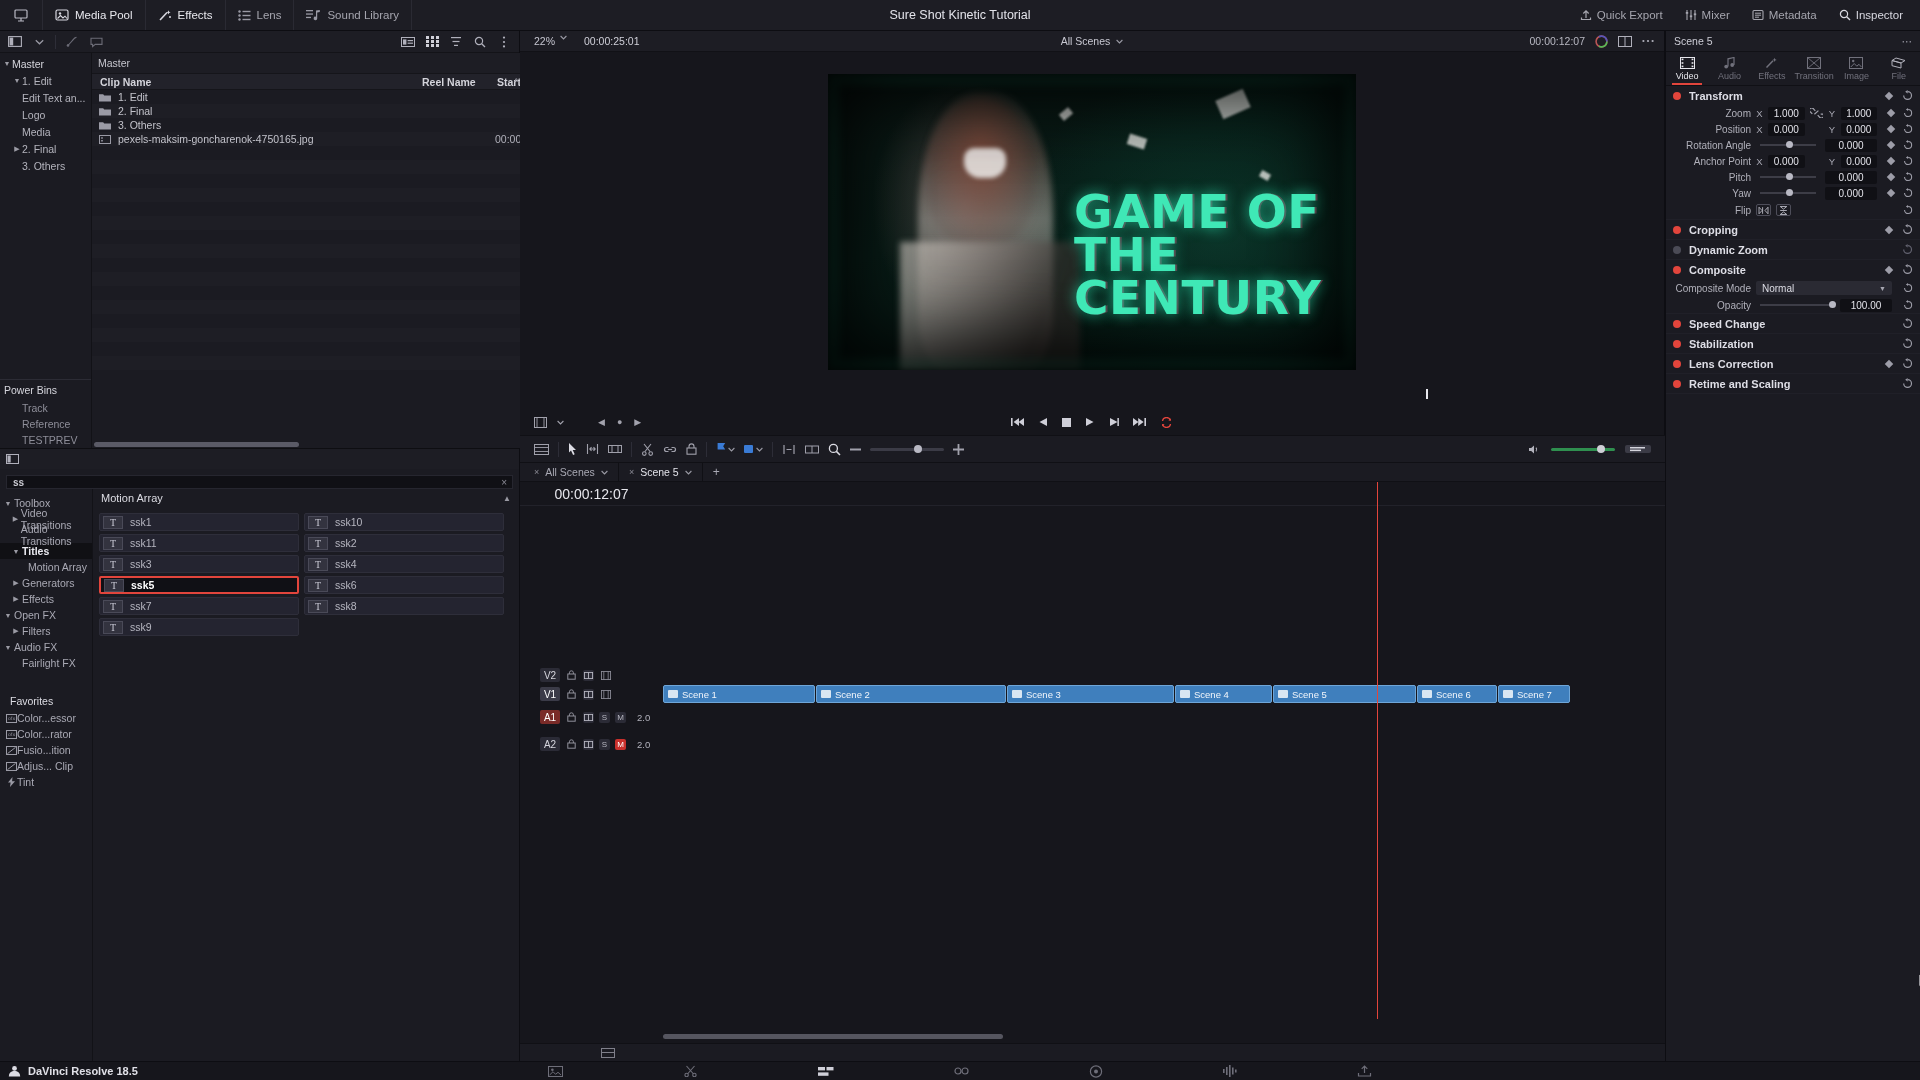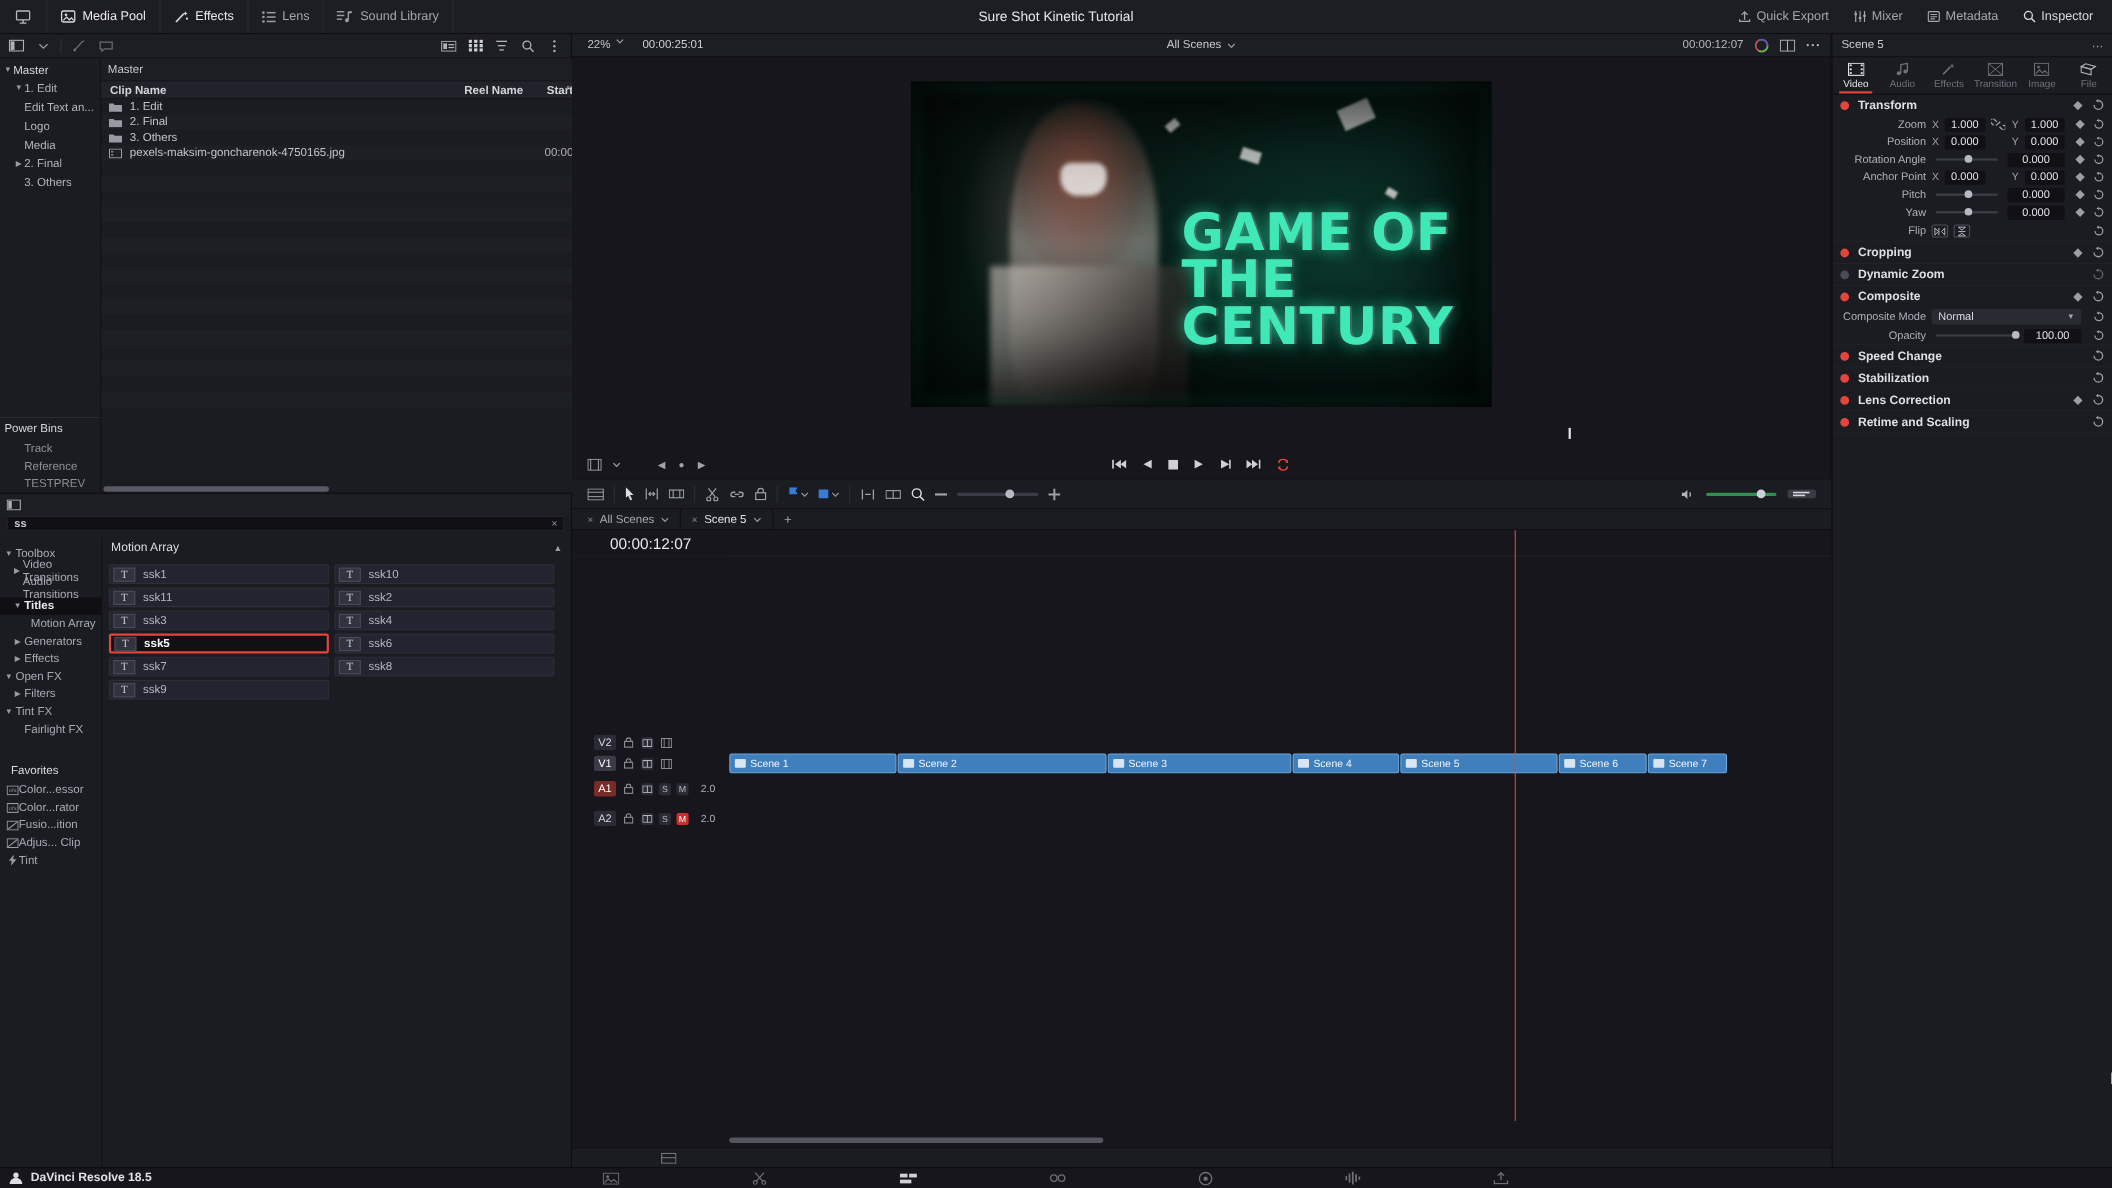--- a/index.html
+++ b/index.html
@@ -74,21 +74,21 @@
   .hscroll { position:absolute; left:0; bottom:1px; height:5px; width:205px; margin-left:2px;
              background:#5a5a66; border-radius:3px; }
   .vscroll { position:absolute; right:2px; top:108px; width:5px; height:46px; background:#5a5a66; border-radius:3px;}
 
   
   .fxlib { flex:1; display:flex; flex-direction:column; background:#1b1b22;
            border-top:1px solid #0e0e12; min-height:0;}
   .fx-top { height:20px; display:flex; align-items:center; padding:0 4px; background:#1d1d24;}
   .fx-icon { width:16px; height:14px; display:flex; align-items:center; justify-content:center;}
   .fx-spacer { flex:1; }
-  .fx-search-row { height:20px; display:flex; align-items:flex-start; gap:4px; padding:0 6px;}
+  .fx-search-row { height:20px; display:flex; align-items:flex-end; gap:4px; padding:0 6px;}
   .fx-search-box { flex:1; height:14px; background:#101015; border:1px solid #26262f;
                    display:flex; align-items:center; padding:0 6px; font-size:10px; color:#cacad2;
                    font-weight:bold; position:relative;}
   .fx-clear { position:absolute; right:5px; color:#8b8b96; font-size:10px; font-weight:normal;}
   .fx-body { flex:1; display:flex; min-height:0;}
   .fx-tree { width:92px; flex:0 0 92px; padding-top:6px; }
   .fx-node { height:16px; display:flex; align-items:center; font-size:10.5px; color:#a9a9b4; }
   .fx-node .cr { width:12px; text-align:center; font-size:7px; color:#9a9aa4; }
   .fx-node.d0 { padding-left:2px; }
   .fx-node.d1 { padding-left:10px; }
@@ -616,21 +616,21 @@
             <div class="fx-node d0">
               <span class="cr">▼</span>
               <span>Open FX</span>
             </div>
             <div class="fx-node d1">
               <span class="cr">▶</span>
               <span>Filters</span>
             </div>
             <div class="fx-node d0">
               <span class="cr">▼</span>
-              <span>Tint FX</span>
+              <span>Audio FX</span>
             </div>
             <div class="fx-node d1">
               <span class="cr"></span>
               <span>Fairlight FX</span>
             </div>
 
             <div class="fx-favtitle">Favorites</div>
             <div class="fx-fav">
               <span>
                 <svg width="11" height="9" viewBox="0 0 11 9">

